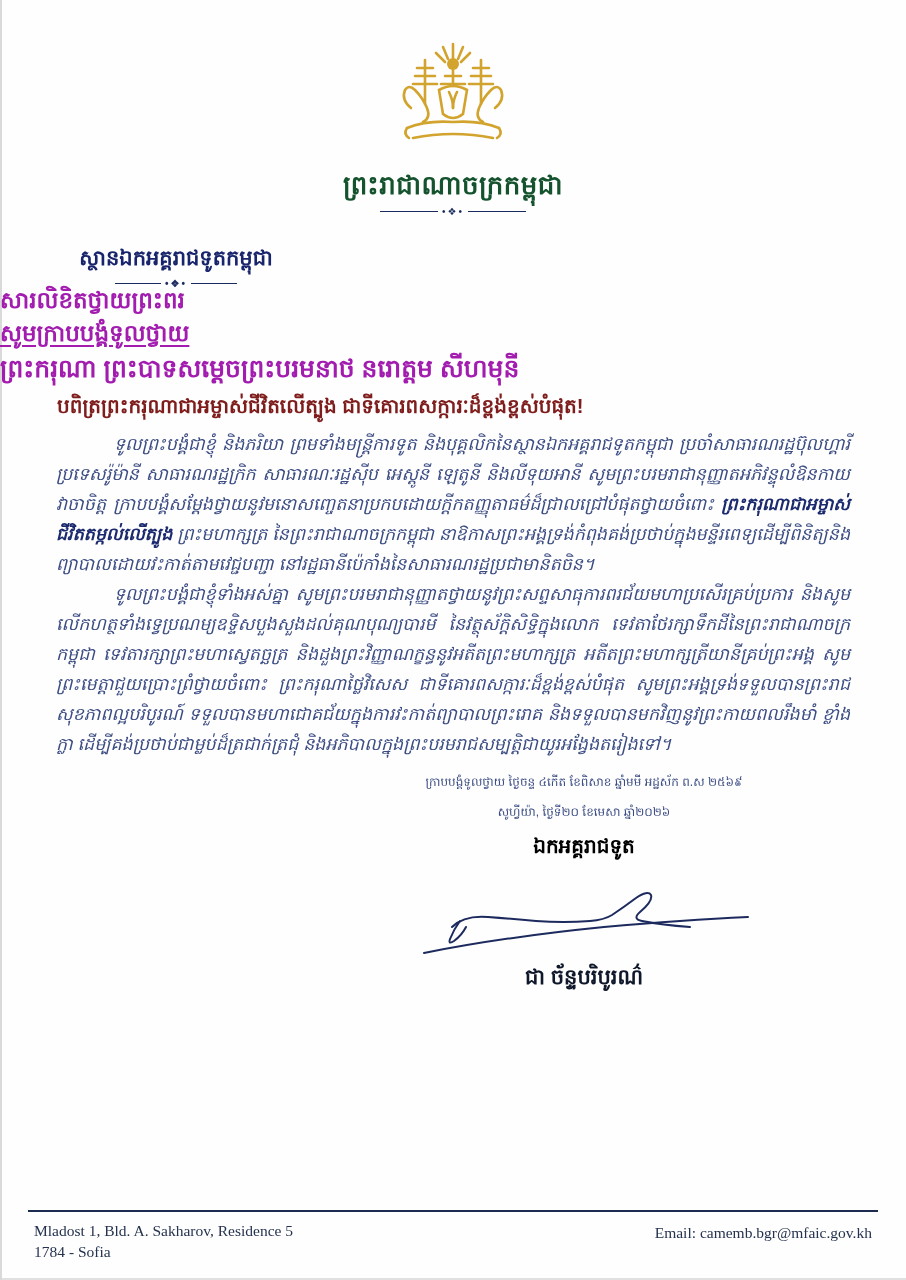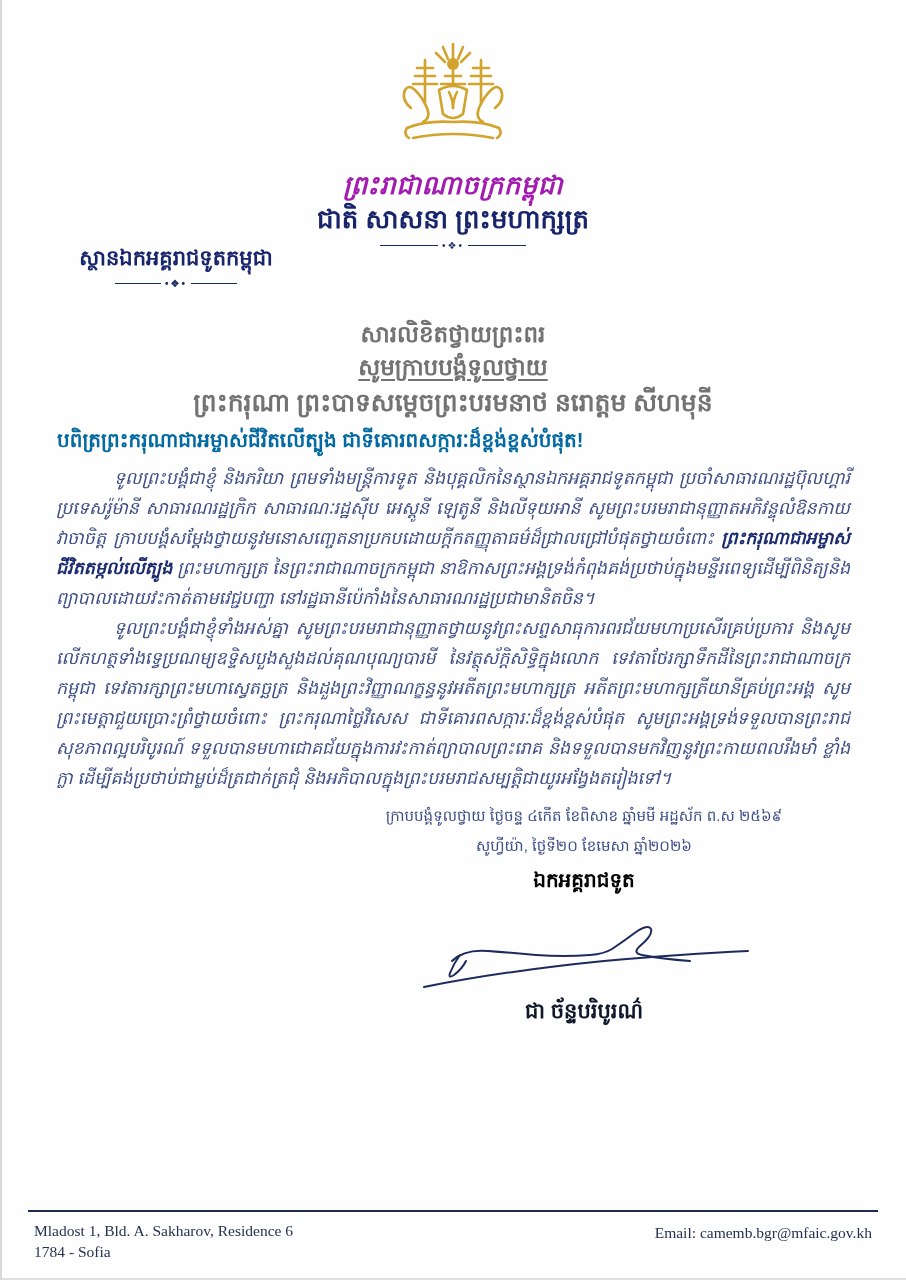--- a/index.html
+++ b/index.html
@@ -9,61 +9,61 @@
     margin:0 auto;
     background:#fefefe;
     font-family:"Liberation Sans", sans-serif;
     overflow:hidden;
     box-shadow:inset 2px 0 0 #d9d9d9, inset 0 -2px 0 #e0e0e0;
   }
   .top-center{ text-align:center; padding-top:42px; }
   .emblem{ display:inline-block; width:120px; height:112px; }
   .kingdom-line{
     margin-top:10px;
-    font-size:26px; font-weight:bold; color:#a21caf;
-    letter-spacing:0.5px; line-height:34px;font-style:italic;
+    font-size:26px; font-weight:bold; color:#14532d;
+    letter-spacing:0.5px; line-height:34px;
   }
   .motto-line{ font-size:26px; font-weight:bold; color:#18246b; line-height:34px; }
   .ornament-divider{
     display:flex; align-items:center; justify-content:center;
     color:#1b2a5e; margin-top:2px; height:14px;
   }
   .ornament-divider .line{ width:58px; border-top:1.5px solid #1b2a5e; }
   .ornament-divider .orn{ font-size:10px; padding:0 4px; letter-spacing:2px; }
   .embassy-block{
     position:absolute; left:26px; top:243px; width:300px;
     text-align:center;
     font-size:21px; font-weight:bold; color:#18246b; line-height:29px;
   }
   .embassy-block .ornament-divider{ margin-top:4px; }
   .embassy-block .ornament-divider .line{ width:46px; }
 
-  .title-block{ margin-top:66px; text-align:center; color:#737373; }
+  .title-block{ margin-top:66px; text-align:left; color:#a21caf; }
   .t1{ font-size:23px; font-weight:bold; line-height:33px; }
   .t2{ font-size:23px; font-weight:bold; line-height:33px; text-decoration:underline; text-underline-offset:4px; }
   .t3{ font-size:25px; font-weight:bold; line-height:37px; }
   .t4{ font-size:21px; font-weight:bold; line-height:32px; }
   .salutation{
     margin:4px 57px 0 57px;
-    font-size:20px; font-weight:bold; color:#0369a1;
+    font-size:20px; font-weight:bold; color:#7f1d1d;
     text-align:left; line-height:30px;
   }
 
   .body-text{ margin:8px 56px 0 56px; color:#3c4d84;font-style:italic; }
   .body-text p{
     margin:0; font-size:17.5px; line-height:30px;
     text-align:justify; text-indent:58px;
   }
   .body-text .b{ font-weight:bold; color:#1b2a6e; }
 
   .closing-block{
     position:relative; margin:8px 0 0 296px; width:576px;
     text-align:center; color:#3c4d84;
   }
-  .closing-block .date-line{ font-size:15px; line-height:30px;text-align:center; }
+  .closing-block .date-line{ font-size:12px; line-height:30px;text-align:center; }
   .amb-title{ margin-top:6px; font-size:20px; font-weight:bold; color:#000000; }
   .signature{ display:block; margin:2px auto 0 auto; width:360px; height:96px; }
   .amb-name{ margin-top:2px; font-size:21px; font-weight:bold; color:#0f172a; }
 
   .footer{ position:absolute; left:0; right:0; top:1210px; }
   .footer .rule{ margin:0 28px; border-top:2.5px solid #1d2b50; }
   .footer .cols{
     display:flex; justify-content:space-between;
     padding:8px 34px 0 34px;
     font-family:"Liberation Serif", serif;
@@ -112,21 +112,20 @@
         <path d="M18 66 Q8 58 12 48 Q16 42 22 48 Q30 56 34 66 Q38 76 30 80"></path>
         <path d="M102 66 Q112 58 108 48 Q104 42 98 48 Q90 56 86 66 Q82 76 90 80"></path>
 
         <path d="M14 86 Q34 78 60 80 Q86 78 106 86"></path>
         <path d="M20 96 Q60 88 100 96"></path>
         <path d="M14 86 Q10 92 16 96"></path>
         <path d="M106 86 Q110 92 104 96"></path>
       </g>
     </svg>
     <div class="kingdom-line">ព្រះរាជាណាចក្រកម្ពុជា</div>
-    <div class="motto-line">ជាតិ សាសនា ព្រះមហាក្សត្រ</div>
     <div class="ornament-divider">
       <span class="line"></span>
       <span class="orn">•❖•</span>
       <span class="line"></span>
     </div>
   </div>
 
   <div class="embassy-block">
     <div>ស្ថានឯកអគ្គរាជទូតកម្ពុជា</div>
     <div class="ornament-divider">
@@ -159,20 +158,20 @@
         <path d="M20 88 Q100 72 200 62 Q280 55 344 52"></path>
       </g>
     </svg>
     <div class="amb-name">ជា ច័ន្ទបរិបូរណ៌</div>
   </div>
 
   <div class="footer">
     <div class="rule"></div>
     <div class="cols">
       <div class="addr">
-        <div>Mladost 1, Bld. A. Sakharov, Residence 6</div>
+        <div>Mladost 1, Bld. A. Sakharov, Residence 5</div>
         <div>1784 - Sofia</div>
       </div>
       <div class="email">Email: camemb.bgr@mfaic.gov.kh</div>
     </div>
   </div>
 
 </div>
 
 </body></html>

